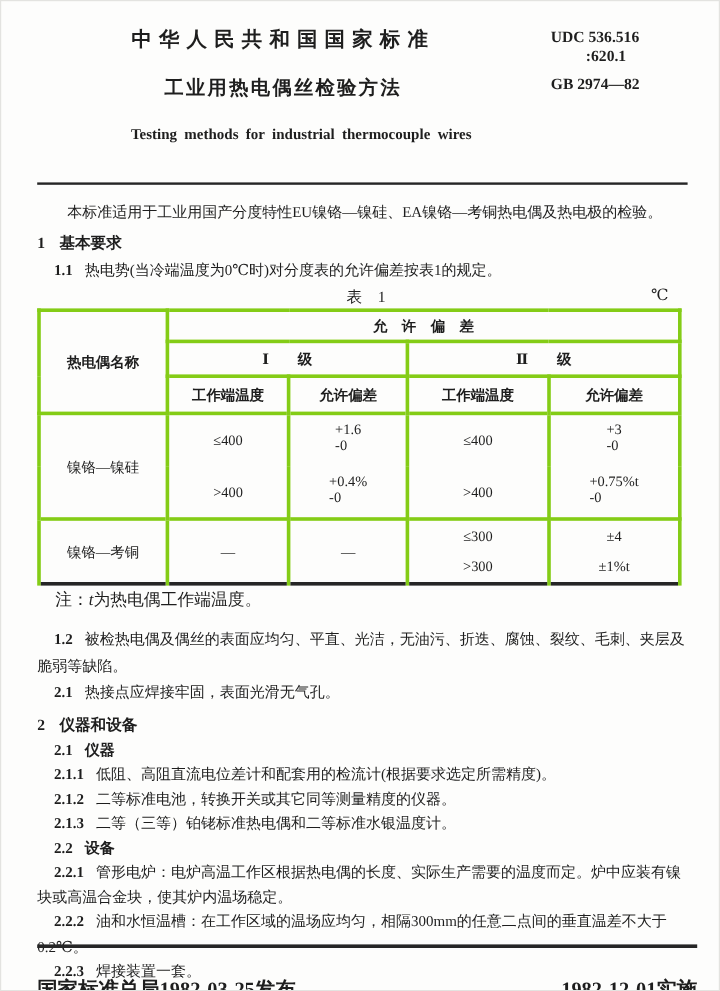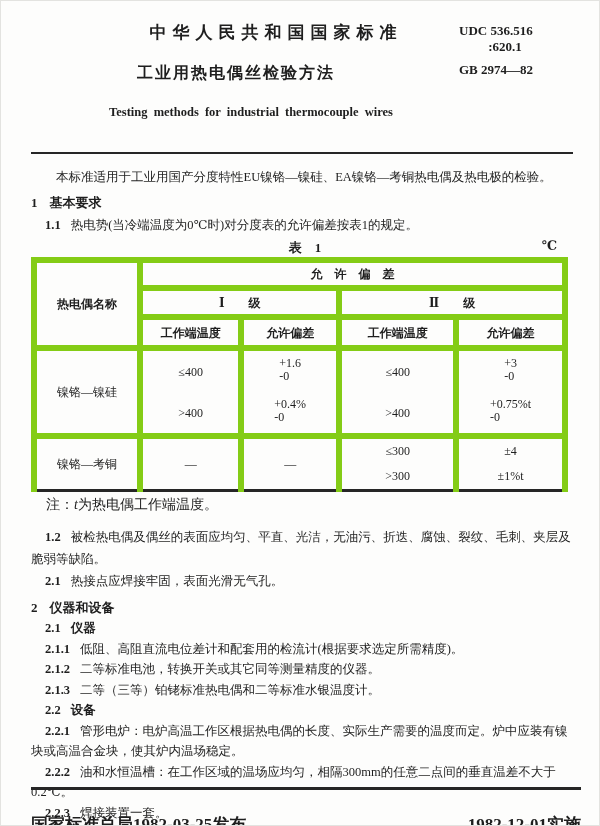--- a/index.html
+++ b/index.html
@@ -4,46 +4,46 @@
 <style>
   html,body{margin:0;padding:0;}
   body{
     width:600px;height:826px;position:relative;
     background:#fdfdfc;color:#1e1e1e;
     font-family:"Liberation Serif","DejaVu Serif",serif;
     overflow:hidden;border:1px solid #e3e3e0;box-sizing:border-box;
   }
   
   .std-label{position:absolute;top:20px;left:0;width:470px;text-align:center;
-    font-size:17px;font-weight:bold;letter-spacing:6px;padding-left:40px;}
+    font-size:17px;font-weight:bold;letter-spacing:6px;}
   .udc-block{position:absolute;top:22px;left:458px;width:92px;font-size:13px;font-weight:bold;line-height:16px;}
   .udc-line2{text-align:center;}
   .gb-number{margin-top:7px;}
   .title-cn{position:absolute;top:62px;left:0;width:470px;text-align:center;
     font-size:16px;font-weight:bold;letter-spacing:2px;}
   .title-en{position:absolute;top:104px;left:12px;width:476px;text-align:center;
     font-size:12.5px;font-weight:bold;word-spacing:3px;}
   .head-rule{position:absolute;top:151px;left:30px;width:542px;height:0;
     border-top:2.5px solid #262626;}
   
   .content{position:absolute;top:160px;left:30px;width:548px;font-size:12.5px;line-height:22px;}
   .intro{margin:5px 0 0 0;text-indent:2em;}
   .sec-head{margin:4px 0 0 0;font-weight:bold;font-size:13px;}
   .sec-head .num{margin-right:12px;}
   .item{margin:0;text-indent:14px;}
   .item .num{font-weight:bold;margin-right:10px;font-family:Liberation Serif, serif;}
   .sub-head{font-weight:bold;}
   .sec2 .item, .sec2 .sec-head{line-height:20.5px;}
   
-  .tbl-caption{position:relative;height:20px;margin-top:1px;font-size:13px;font-weight:bold;}
+  .tbl-caption{position:relative;height:20px;margin-top:1px;font-size:13px;}
   .tbl-caption .cap{position:absolute;left:0;width:100%;text-align:center;}
   .tbl-caption .unit{position:absolute;right:22px;top:-2px;}
   table.t1{border-collapse:collapse;width:537px;table-layout:fixed;
     border-top:3px solid #262626;border-bottom:3px solid #262626;font-size:12px;}
-  .t1 th,.t1 td{border:6px solid #84cc16;text-align:center;font-weight:normal;padding:0 2px;}
+  .t1 th,.t1 td{border:3px solid #84cc16;text-align:center;font-weight:normal;padding:0 2px;}
   .t1 th{font-weight:bold;}
   .t1 tr.r-span{height:26px;}
   .t1 tr.r-class{height:29px;}
   .t1 tr.r-sub{height:31px;}
   .t1 tr.r-sub th{border-bottom:2px solid #2a2a2a;}
   .t1 tr.r-d1{height:44px;}
   .t1 tr.r-d2{height:27px;}
   .t1 tr.no-bottom td{border-bottom:none;}
   .t1 tr.no-top td{border-top:none;}
   .t1 tr.r-last td{border-bottom:none;}

